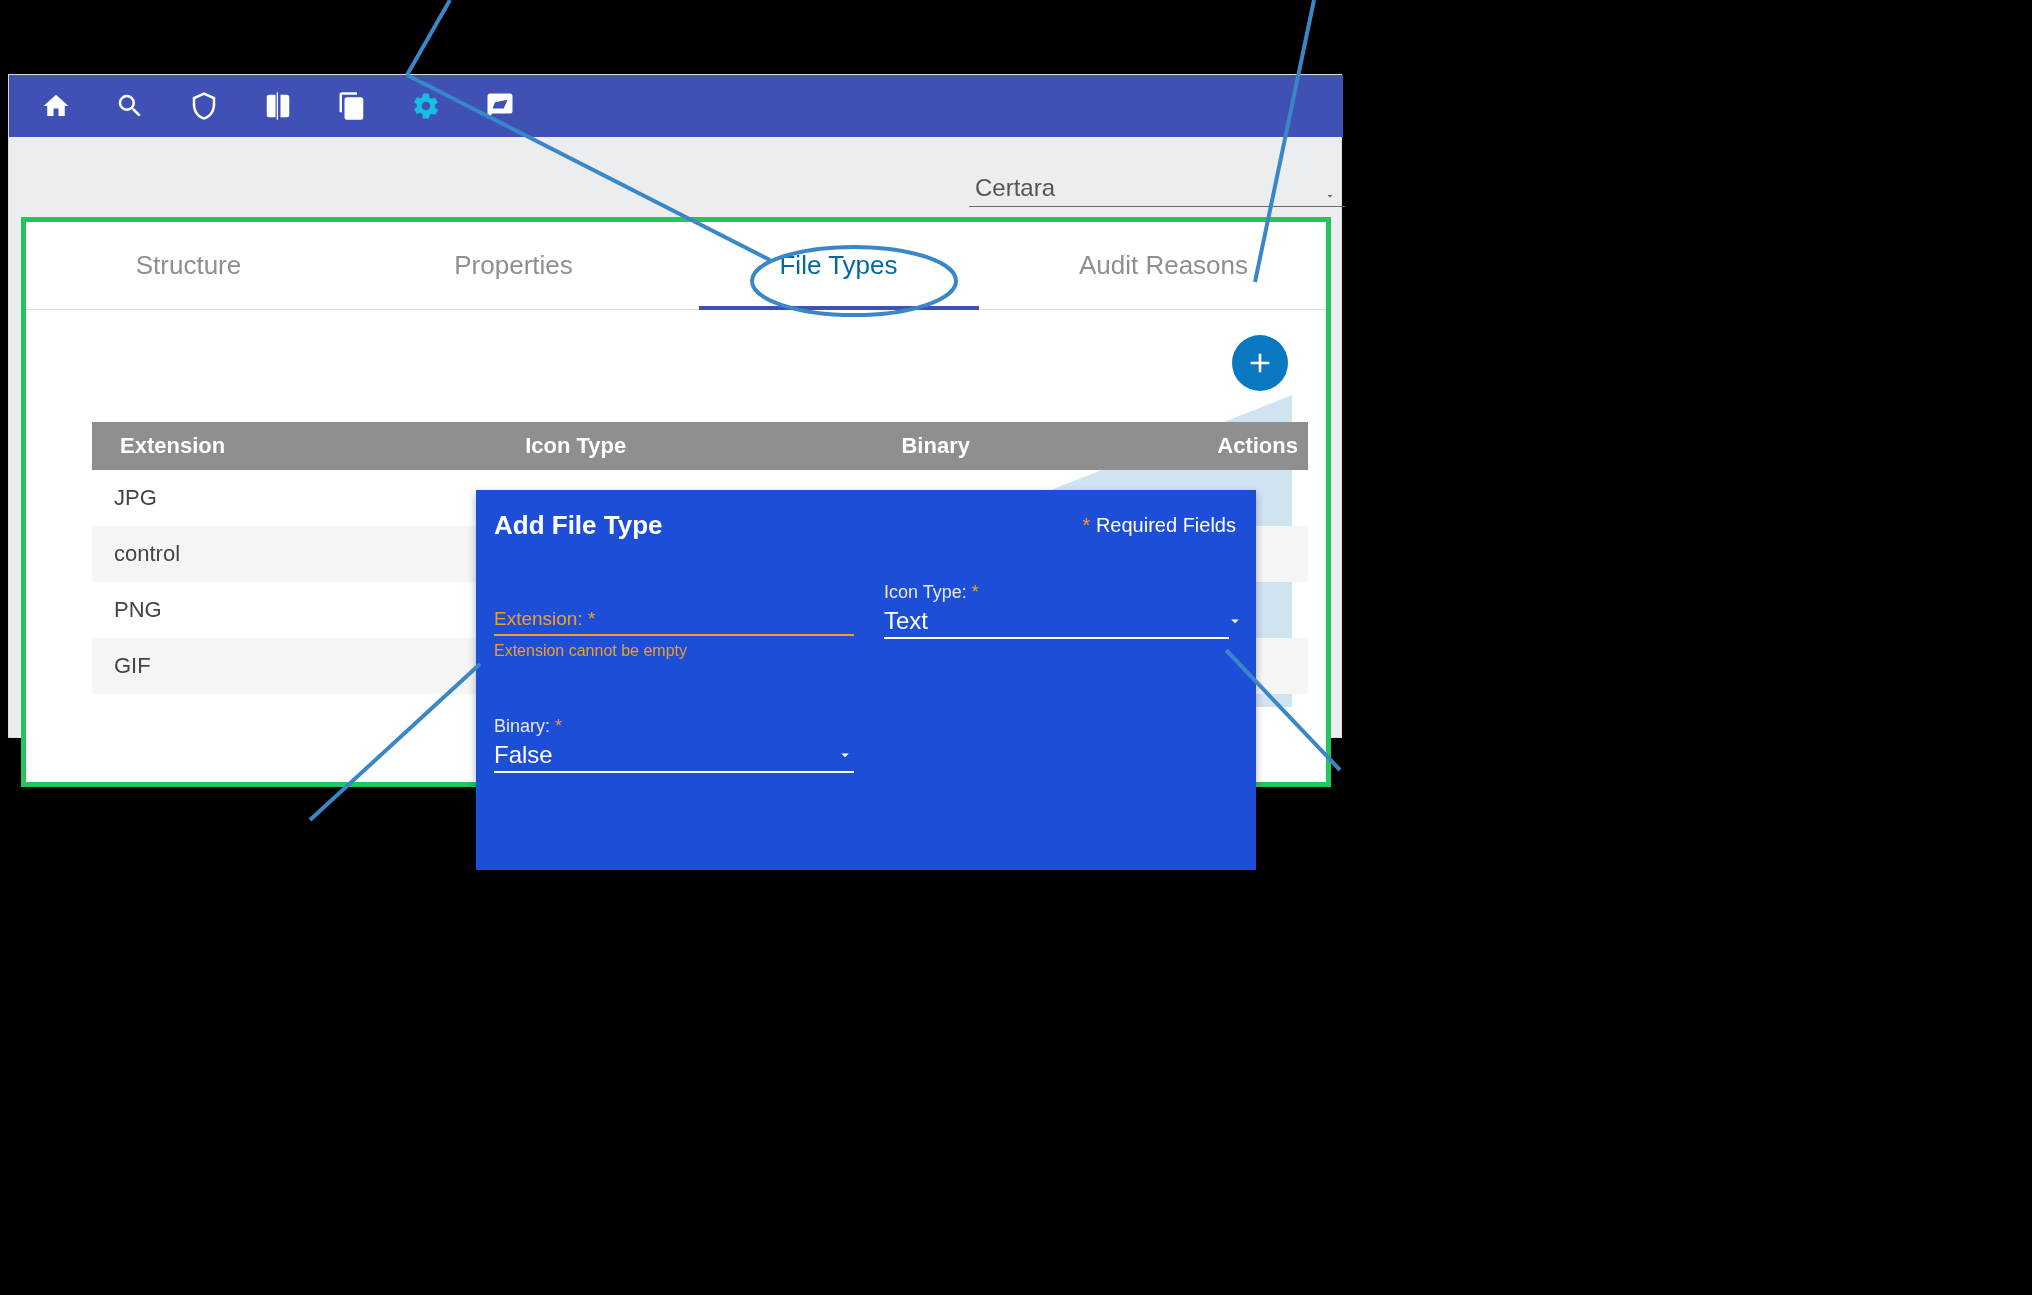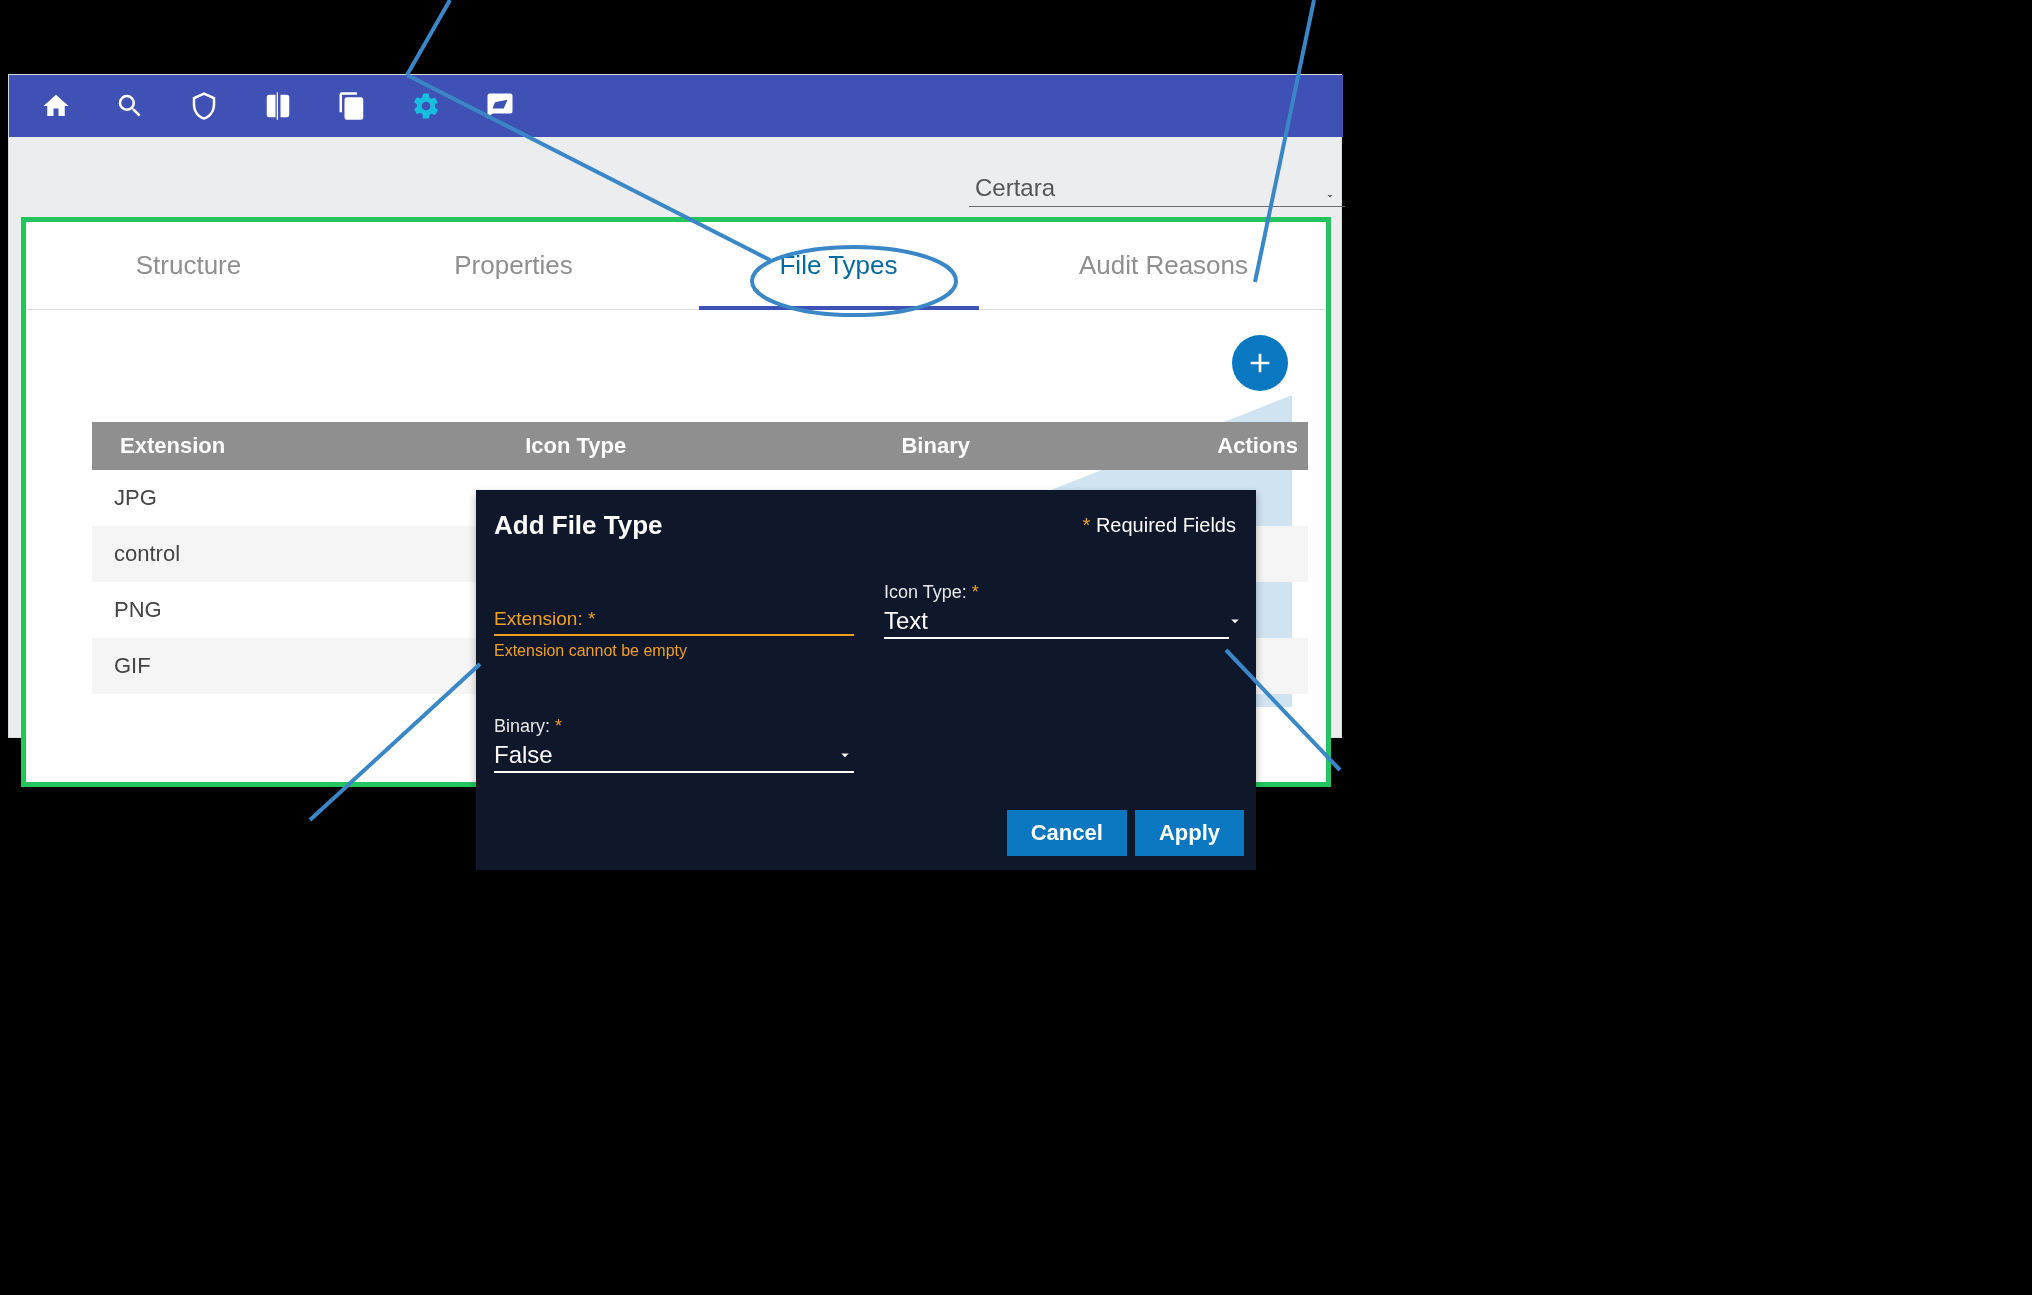--- a/index.html
+++ b/index.html
@@ -38,21 +38,21 @@
   .th.bin { width: 300px; }
   .th.act { width: 121px; text-align: right; padding-right: 10px; }
   .trow { display: flex; height: 56px; align-items: center; font-size: 22px; color: #444; }
   .trow.alt { background: #f5f5f5; }
   .td.ext { width: 405px; padding-left: 22px; }
   .td.icon { width: 390px; }
   .td.bin { width: 300px; }
   .td.act { width: 121px; }
 
   
-  .dialog { position: absolute; left: 476px; top: 490px; width: 780px; height: 380px; background: #0f172a; box-shadow: 0 4px 8px rgba(0,0,0,.3); color: #fff; font-size: 20px; }
+  .dialog { position: absolute; left: 476px; top: 490px; width: 780px; height: 380px; background: #1d4ed8; box-shadow: 0 4px 8px rgba(0,0,0,.3); color: #fff; font-size: 20px; }
   .dlg-title { position: absolute; left: 18px; top: 20px; font-size: 26px; font-weight: 700; }
   .dlg-req { position: absolute; right: 20px; top: 24px; font-size: 20px; }
   .dlg-req .star { color: #f0a020; }
   .fld { position: absolute; }
   .fld-lbl { font-size: 18px; color: #e8e8e8; display: block; margin-bottom: 4px; }
   .fld-lbl.err { color: #f0a020; font-size: 19px; }
   .fld-star { color: #f0a020; }
   .fld-underline { width: 360px; height: 2px; background: #fff; margin-top: 2px; }
   .fld-underline.err { background: #f0a020; }
   .fld-value { font-size: 24px; color: #fff; display: flex; justify-content: space-between; align-items: center; width: 360px; gap: 12px; }
@@ -201,24 +201,20 @@
       <span class="fld-lbl"><span>Binary:</span> <span class="fld-star">*</span></span>
       <div class="fld-value">
         <span>False</span>
         <svg width="18" height="18" viewBox="0 0 24 24">
             <path fill="#fff" d="M7 10l5 5 5-5z"></path>
           </svg>
       </div>
       <div class="fld-underline" style="width:360px;"></div>
     </div>
 
-    <div class="dlg-btns">
-      <button class="btn">Cancel</button>
-      <button class="btn">Apply</button>
-    </div>
   </div>
 
   <svg class="annot">
 
     <ellipse cx="854" cy="281" rx="102" ry="34" fill="none" stroke="#3a87c8" stroke-width="4"></ellipse>
 
     <line x1="407" y1="75" x2="450" y2="0" stroke="#3a87c8" stroke-width="4"></line>
     <line x1="407" y1="75" x2="770" y2="260" stroke="#3a87c8" stroke-width="4"></line>
 
     <line x1="1255" y1="282" x2="1314" y2="0" stroke="#3a87c8" stroke-width="4"></line>

